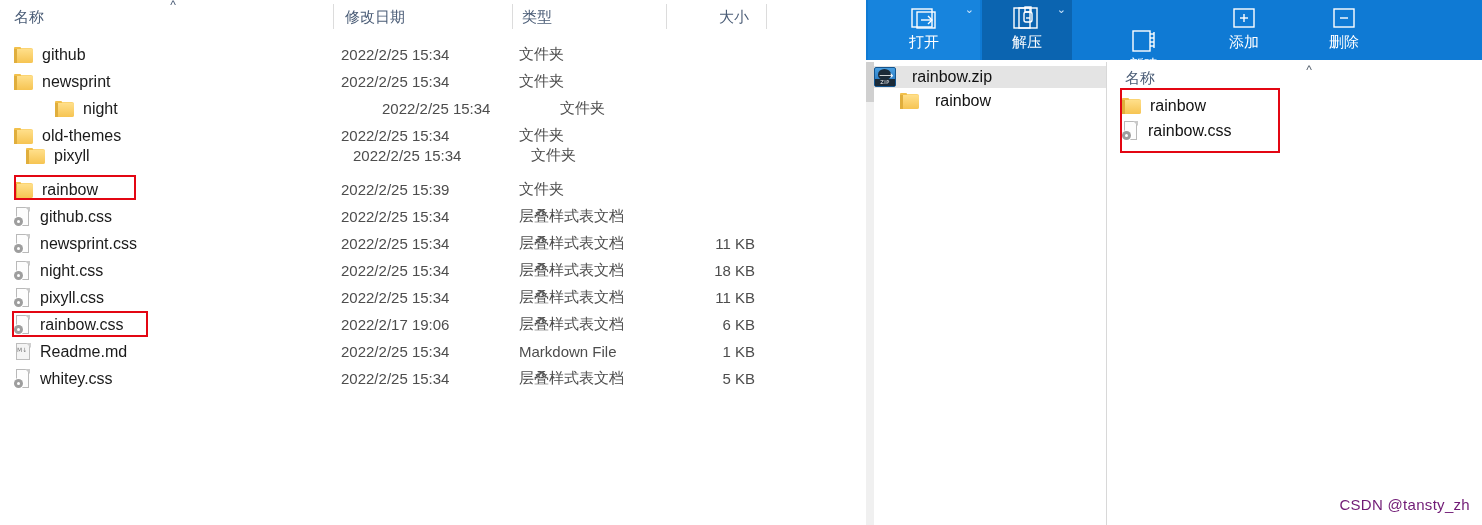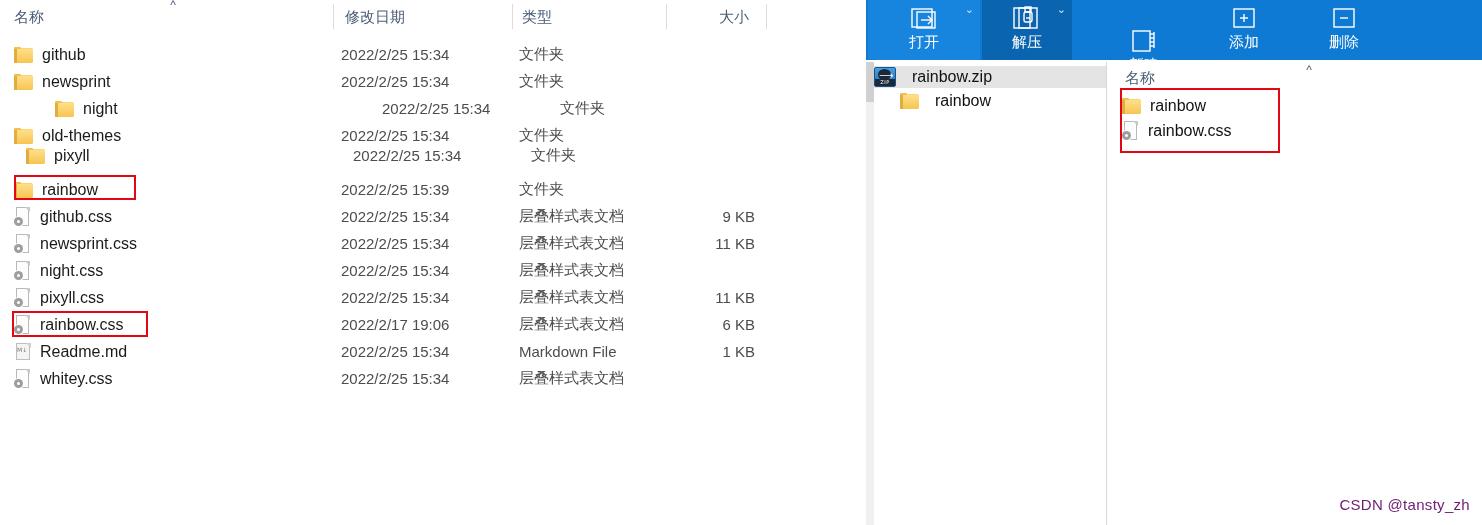--- a/index.html
+++ b/index.html
@@ -340,21 +340,20 @@
           <span class="ico ico-page">
             <span class="sheet"></span>
             <span class="fold"></span>
             <span class="gear"></span>
             <span class="gearhole"></span>
           </span>
           <span class="label">github.css</span>
         </div>
         <div class="cell-date">2022/2/25 15:34</div>
         <div class="cell-type">层叠样式表文档</div>
-        <div class="cell-size">9 KB</div>
       </div>
       <div class="row" style="top: 230px;">
         <div class="cell-name">
           <span class="ico ico-page">
             <span class="sheet"></span>
             <span class="fold"></span>
             <span class="gear"></span>
             <span class="gearhole"></span>
           </span>
           <span class="label">newsprint.css</span>
@@ -368,20 +367,21 @@
           <span class="ico ico-page">
             <span class="sheet"></span>
             <span class="fold"></span>
             <span class="gear"></span>
             <span class="gearhole"></span>
           </span>
           <span class="label">night.css</span>
         </div>
         <div class="cell-date">2022/2/25 15:34</div>
         <div class="cell-type">层叠样式表文档</div>
+        <div class="cell-size">18 KB</div>
       </div>
       <div class="row" style="top: 284px;">
         <div class="cell-name">
           <span class="ico ico-page">
             <span class="sheet"></span>
             <span class="fold"></span>
             <span class="gear"></span>
             <span class="gearhole"></span>
           </span>
           <span class="label">pixyll.css</span>
@@ -422,20 +422,21 @@
           <span class="ico ico-page">
             <span class="sheet"></span>
             <span class="fold"></span>
             <span class="gear"></span>
             <span class="gearhole"></span>
           </span>
           <span class="label">whitey.css</span>
         </div>
         <div class="cell-date">2022/2/25 15:34</div>
         <div class="cell-type">层叠样式表文档</div>
+        <div class="cell-size">5 KB</div>
       </div>
     </div>
 
   <div class="hl-box" style="left:14px;top:175px;width:122px;height:25px;"></div>
   <div class="hl-box" style="left:12px;top:311px;width:136px;height:26px;"></div>
 </div>
 
 <div id="archiver">
 
   <div id="arc-toolbar">

